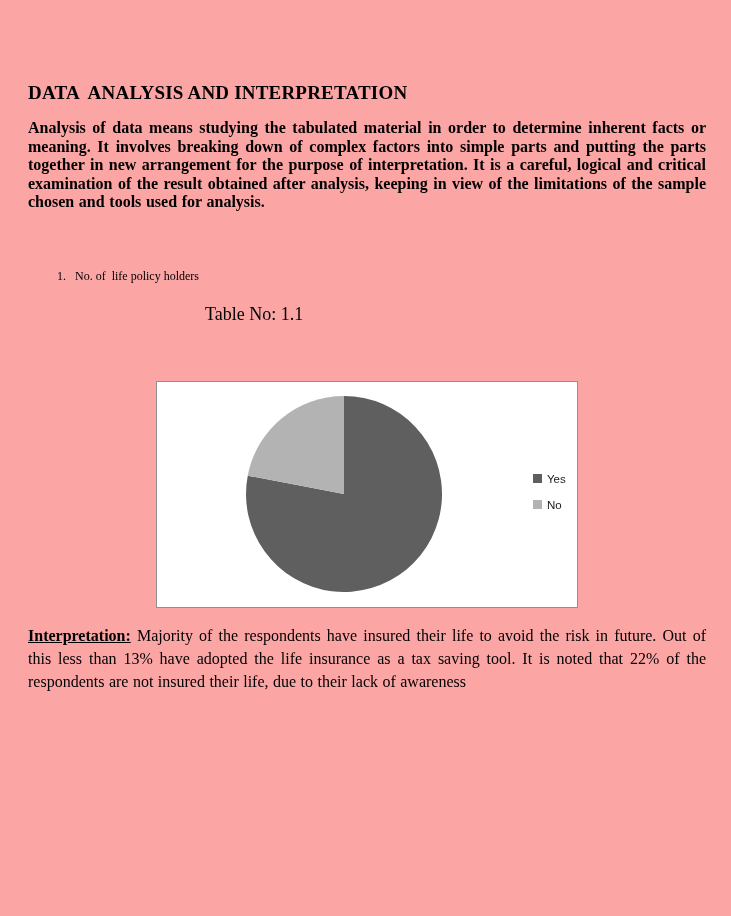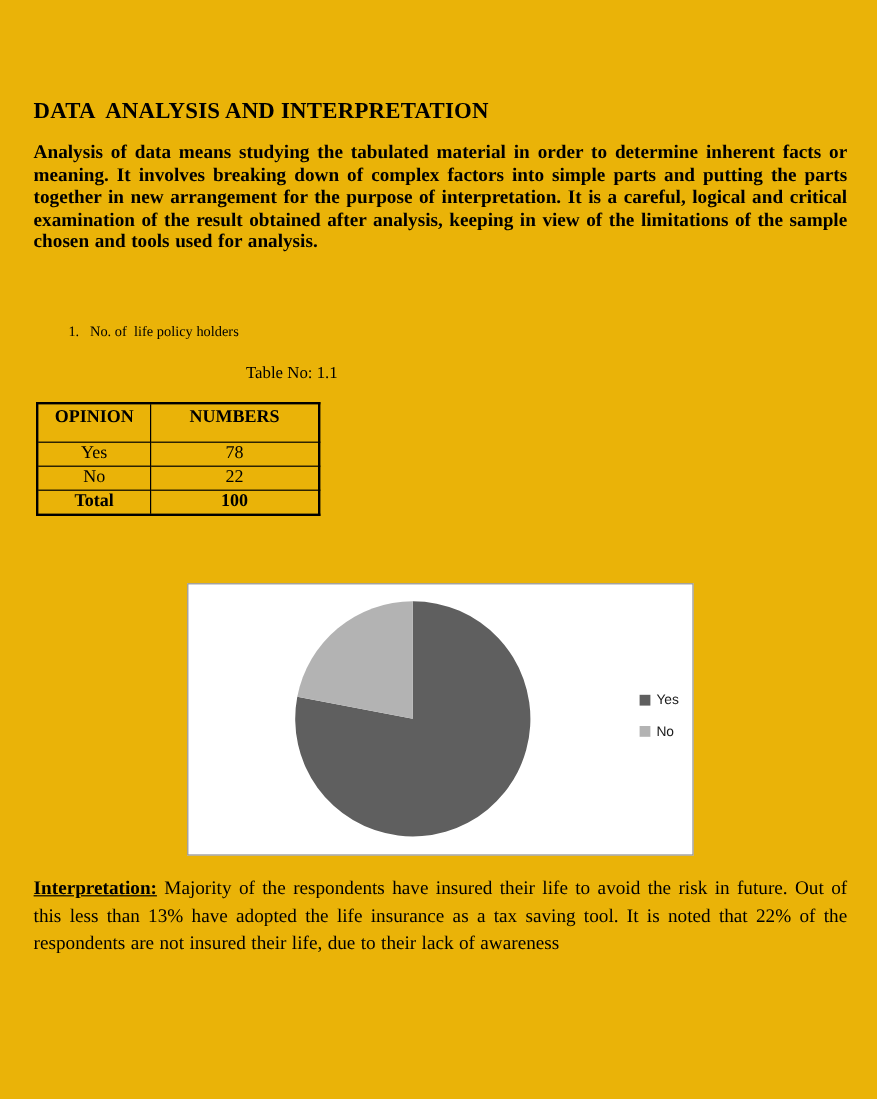--- a/index.html
+++ b/index.html
@@ -3,40 +3,40 @@
 <meta charset="utf-8">
 <style>
   html, body { margin: 0; padding: 0; background: #ffffff; }
   body {
     width: 731px; height: 916px;
     font-family: "Liberation Serif", "DejaVu Serif", serif;
     color: #000000;
     position: relative;
     overflow: hidden;
   }
-  .page { width: 731px; height: 916px; background: #eab308; box-sizing: border-box; padding: 0 25px 0 28px; }
+  .page { width: 731px; height: 916px; background: #fca5a5; box-sizing: border-box; padding: 0 25px 0 28px; }
 
   .doc-title {
     margin: 0; padding-top: 82px;
     font-size: 19px; font-weight: bold; letter-spacing: 0.2px;
     white-space: pre-wrap;
   }
   .intro {
     margin: 15px 0 0 0;
     font-size: 16px; line-height: 18.5px;
     text-align: justify; word-spacing: 0.04em; font-weight: bold;
   }
   .list-line {
     margin: 42px 0 0 0; padding-left: 17px;
     font-size: 12px; white-space: pre-wrap;
   }
   .list-line .num { display: inline-block; margin-right: 9px; }
   .table-caption {
     margin: 5px 0 0 177px;
-    font-size: 14px;
+    font-size: 18px;
   }
 
   table.data-table {
     margin: 15px 0 0 2px;
     border-collapse: collapse;
     border: 2px solid #000;
     font-size: 15px;
     table-layout: fixed;
   }
   table.data-table th, table.data-table td {
@@ -85,42 +85,20 @@
   <h1 class="doc-title">DATA  ANALYSIS AND INTERPRETATION</h1>
 
   <p class="intro">Analysis of data means studying the tabulated material in order to determine inherent facts or meaning. It involves breaking down of complex factors into simple parts and putting the parts together in new arrangement for the purpose of interpretation. It is a careful, logical and critical examination of the result obtained after analysis, keeping in view of the limitations of the sample chosen and tools used for analysis.</p>
 
   <div class="list-line">
     <span class="num">1.</span><span>No. of  life policy holders</span>
   </div>
 
   <div class="table-caption">Table No: 1.1</div>
 
-  <table class="data-table">
-    <thead>
-      <tr>
-        <th class="col-opinion">OPINION</th>
-        <th class="col-numbers">NUMBERS</th>
-      </tr>
-    </thead>
-    <tbody>
-      <tr>
-        <td>Yes</td>
-        <td>78</td>
-      </tr>
-      <tr>
-        <td>No</td>
-        <td>22</td>
-      </tr>
-      <tr class="total-row">
-        <td>Total</td>
-        <td>100</td>
-      </tr>
-    </tbody>
-  </table>
 
   <div class="chart-frame">
     <svg width="420" height="225" viewBox="0 0 420 225">
         <path d="M 187 112 L 187.00 14.00 A 98 98 0 1 1 90.74 93.64 Z" fill="#5F5F5F"></path>
         <path d="M 187 112 L 90.74 93.64 A 98 98 0 0 1 187.00 14.00 Z" fill="#B3B3B3"></path>
       </svg>
     <div class="legend">
       <div class="legend-item">
         <span class="legend-swatch" style="background: rgb(95, 95, 95);"></span>
         <span>Yes</span>

